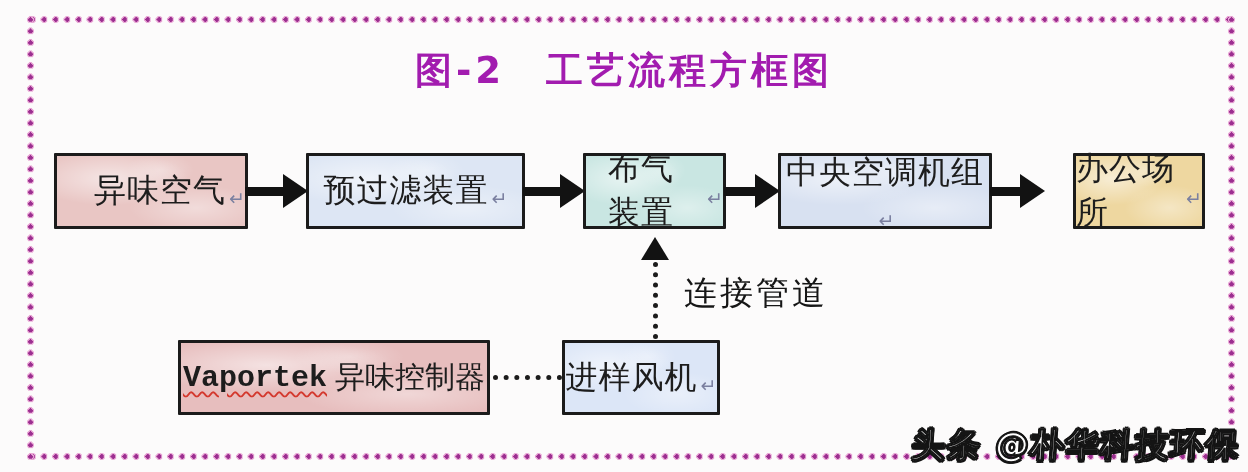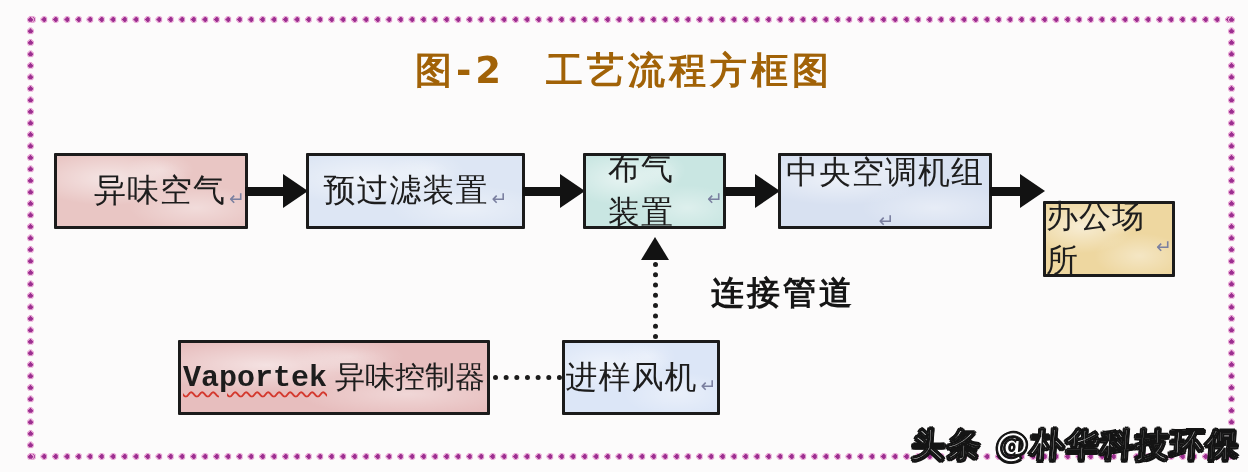--- a/index.html
+++ b/index.html
@@ -41,21 +41,21 @@
       radial-gradient(ellipse 60% 55% at 28% 32%,rgba(255,255,255,.55),rgba(255,255,255,0) 70%),
       radial-gradient(ellipse 55% 50% at 74% 74%,rgba(255,255,255,.38),rgba(255,255,255,0) 65%),
       radial-gradient(ellipse 30% 40% at 55% 20%,rgba(255,255,255,.30),rgba(255,255,255,0) 60%);
   }
   .row1{top:153px;height:76px;}
   .row2{top:340px;height:75px;}
   #box-odor-air{left:54px;width:194px;}
   #box-prefilter{left:306px;width:219px;}
   #box-distributor{left:583px;width:143px;}
   #box-hvac{left:778px;width:214px;flex-direction:column;}
-  #box-office{left:1043px;width:132px;margin-top:48px;}
+  #box-office{left:1073px;width:132px;}
   #box-controller{left:178px;width:312px;font-size:30px;letter-spacing:0;}
   #box-fan{left:562px;width:158px;}
   .latin{font-family:"Liberation Mono","DejaVu Sans Mono",monospace;
     text-decoration:underline wavy #d4392e 2px;text-underline-offset:5px;
     margin-right:8px;font-weight:600;}
   .pmark{font-size:19px;color:#7b80a0;margin-left:3px;margin-top:14px;letter-spacing:0;}
 
   
   .arrow{position:absolute;top:174px;height:34px;display:flex;align-items:center;}
   .arrow .shaft{flex:1;height:9px;background:#121212;}
@@ -66,21 +66,21 @@
   #arrow-4{left:990px;width:55px;}
 
   
   #dotted-h-arrow{position:absolute;left:493px;top:362px;width:93px;height:30px;display:flex;align-items:center;}
   #dotted-h-arrow .dline{flex:1;height:0;border-top:5px dotted #1c1c1c;}
   #dotted-h-arrow .head{width:0;height:0;border-top:14px solid transparent;border-bottom:14px solid transparent;border-left:24px solid #121212;}
 
   
   #dotted-v-line{position:absolute;left:653px;top:262px;height:77px;width:0;border-left:5px dotted #1c1c1c;}
   #dotted-v-head{position:absolute;left:641px;top:237px;width:0;height:0;border-left:14px solid transparent;border-right:14px solid transparent;border-bottom:23px solid #121212;}
-  #pipe-label{position:absolute;left:684px;top:271px;font-size:33px;color:#161616;letter-spacing:3px;font-weight:700;margin-left:27px;}
+  #pipe-label{position:absolute;left:684px;top:271px;font-size:33px;color:#161616;letter-spacing:3px;font-weight:400;}
 
   
   #watermark{
     position:absolute;right:8px;bottom:4px;
     font-size:33px;font-weight:bold;letter-spacing:2px;
     color:#ffffff;transform:skewX(-4deg);
     -webkit-text-stroke:1px #141414;
     text-shadow:2px 0 0 #141414,-2px 0 0 #141414,0 2px 0 #141414,0 -2px 0 #141414,
       1.5px 1.5px 0 #141414,-1.5px 1.5px 0 #141414,1.5px -1.5px 0 #141414,-1.5px -1.5px 0 #141414;
   }
@@ -88,21 +88,21 @@
 </head>
 <body>
 
 <div id="stage">
 
   <div class="dots dots-h" id="frame-top"></div>
   <div class="dots dots-h" id="frame-bottom"></div>
   <div class="dots dots-v" id="frame-left"></div>
   <div class="dots dots-v" id="frame-right"></div>
 
-  <div id="title" style="color: #a16207;">图-2　工艺流程方框图</div>
+  <div id="title" style="color: #a21caf;">图-2　工艺流程方框图</div>
 
   <div class="fbox row1" id="box-odor-air" style="background-color: rgb(233, 198, 196); padding-left: 37px;">
     <span>异味空气</span>
     <span class="pmark">↵</span>
   </div>
 
   <div class="arrow" id="arrow-1">
     <div class="shaft"></div>
     <div class="head"></div>
   </div>

